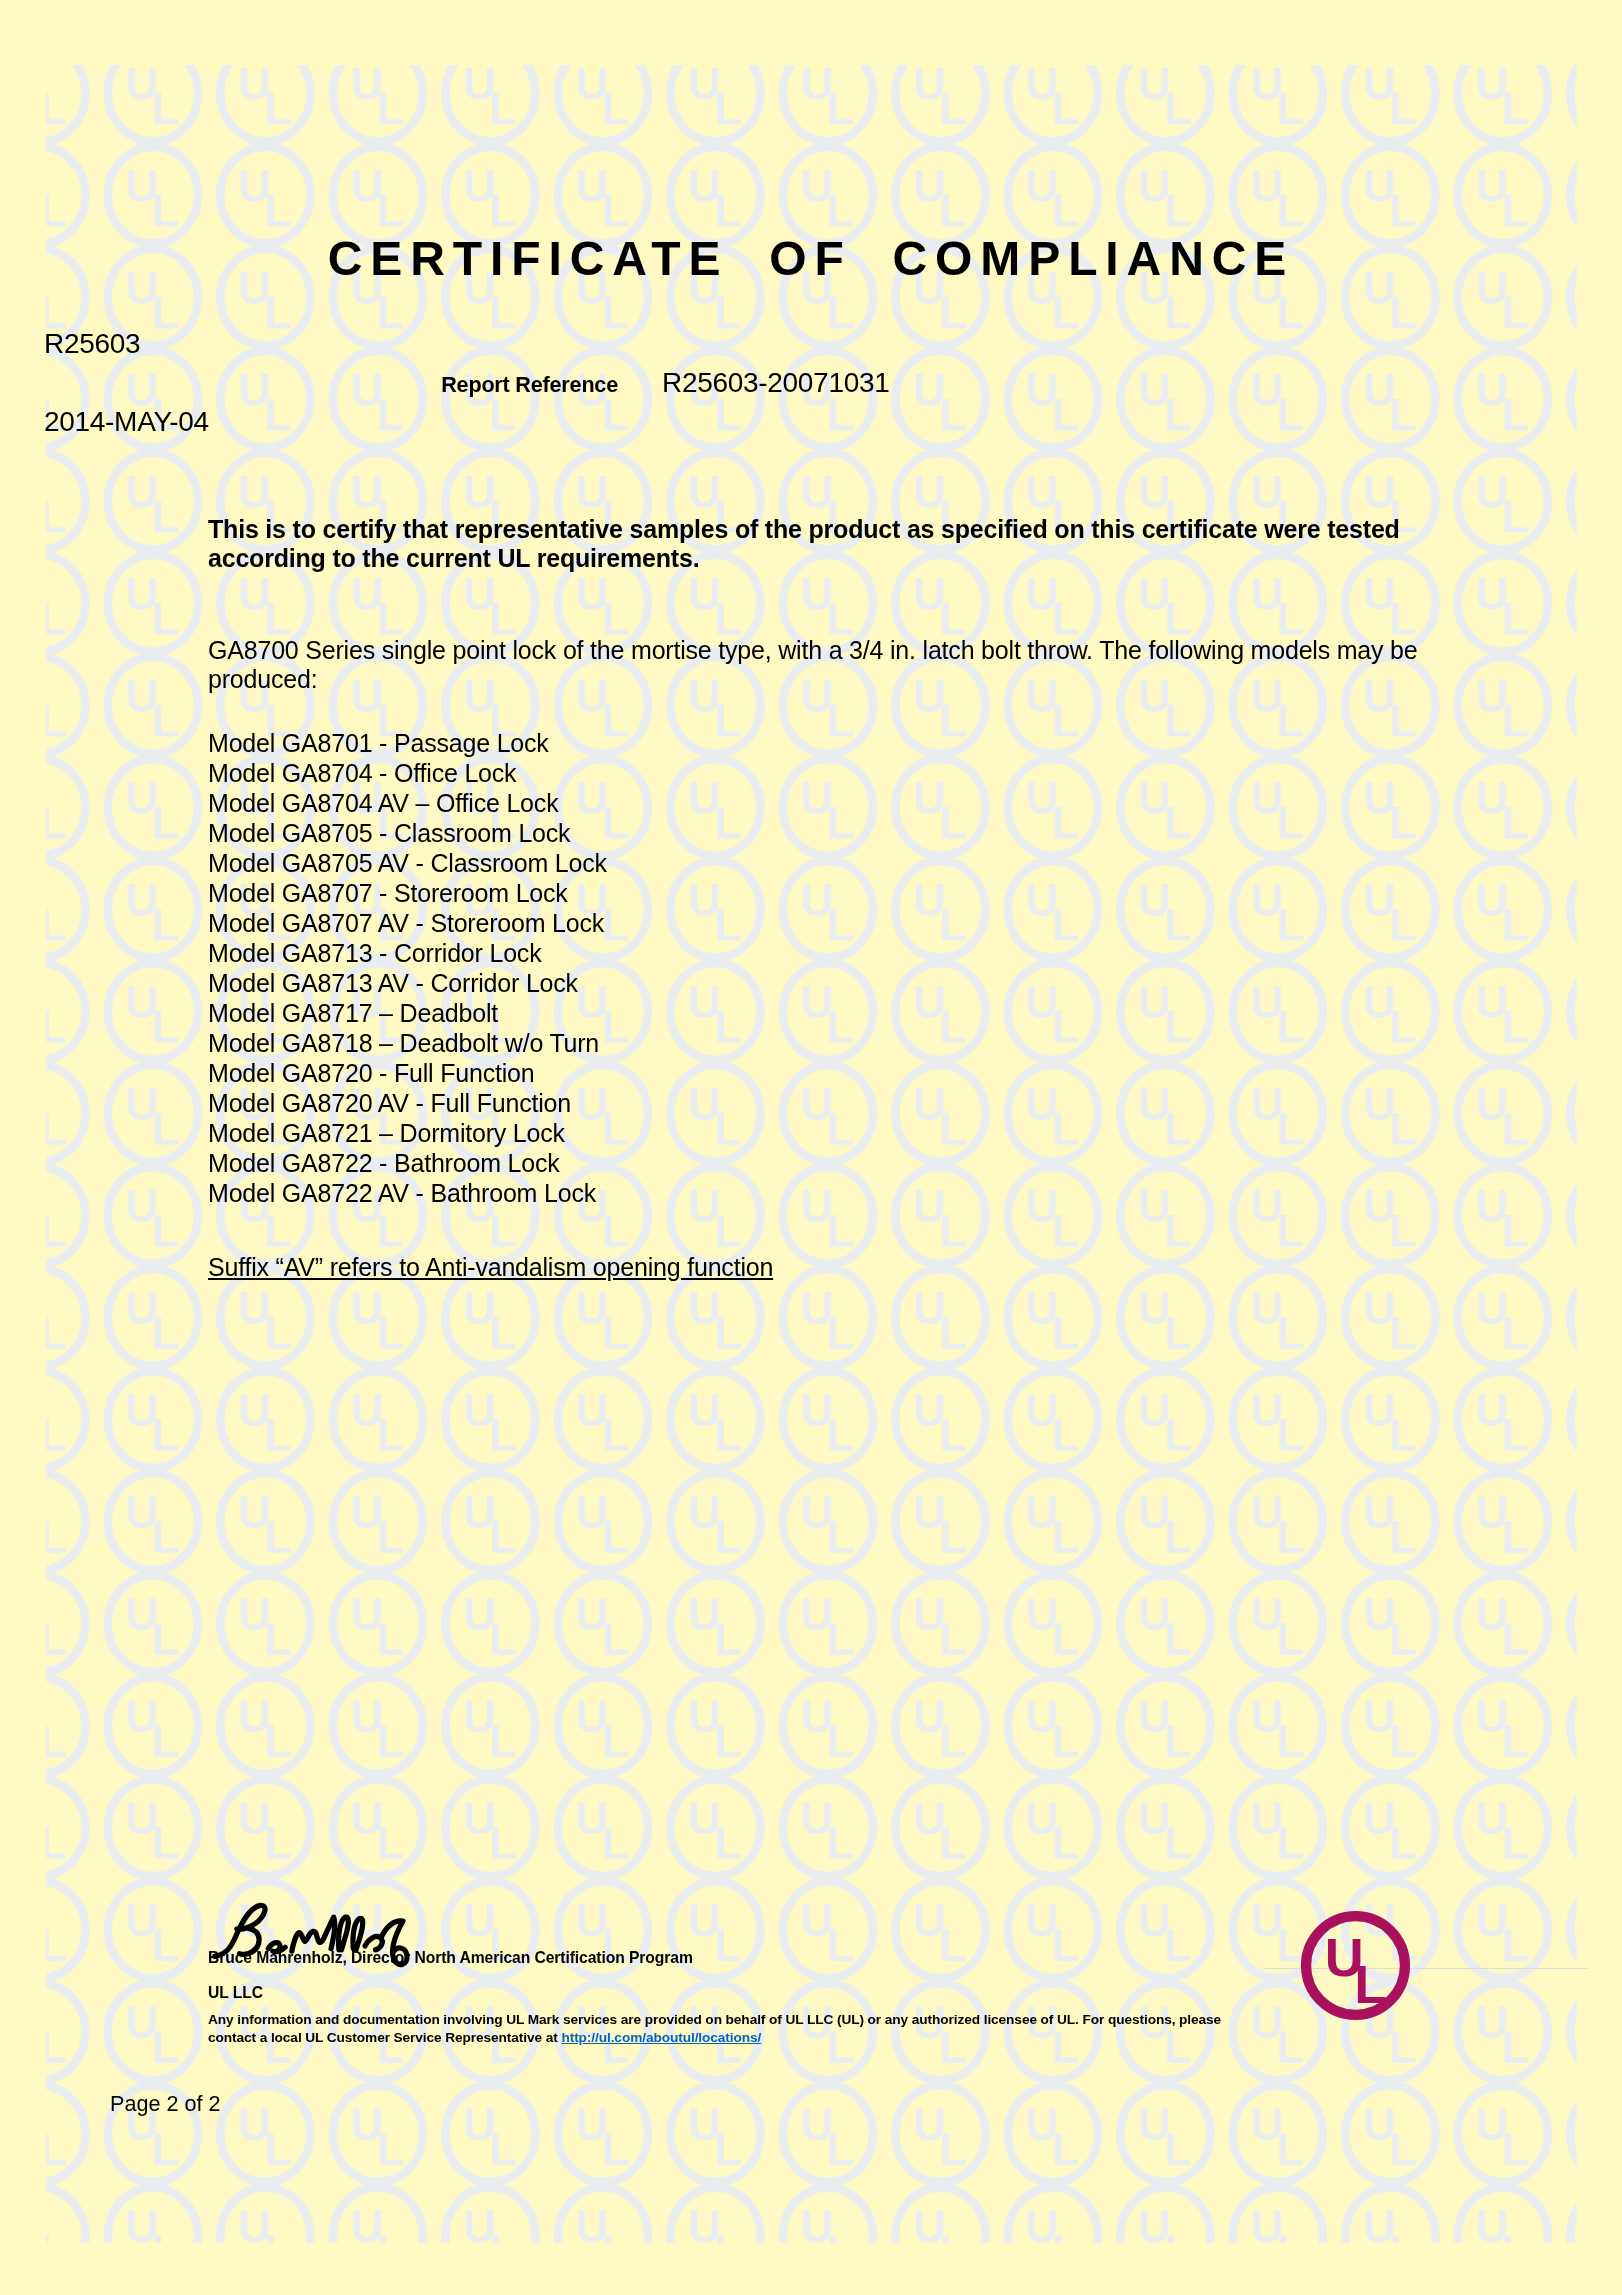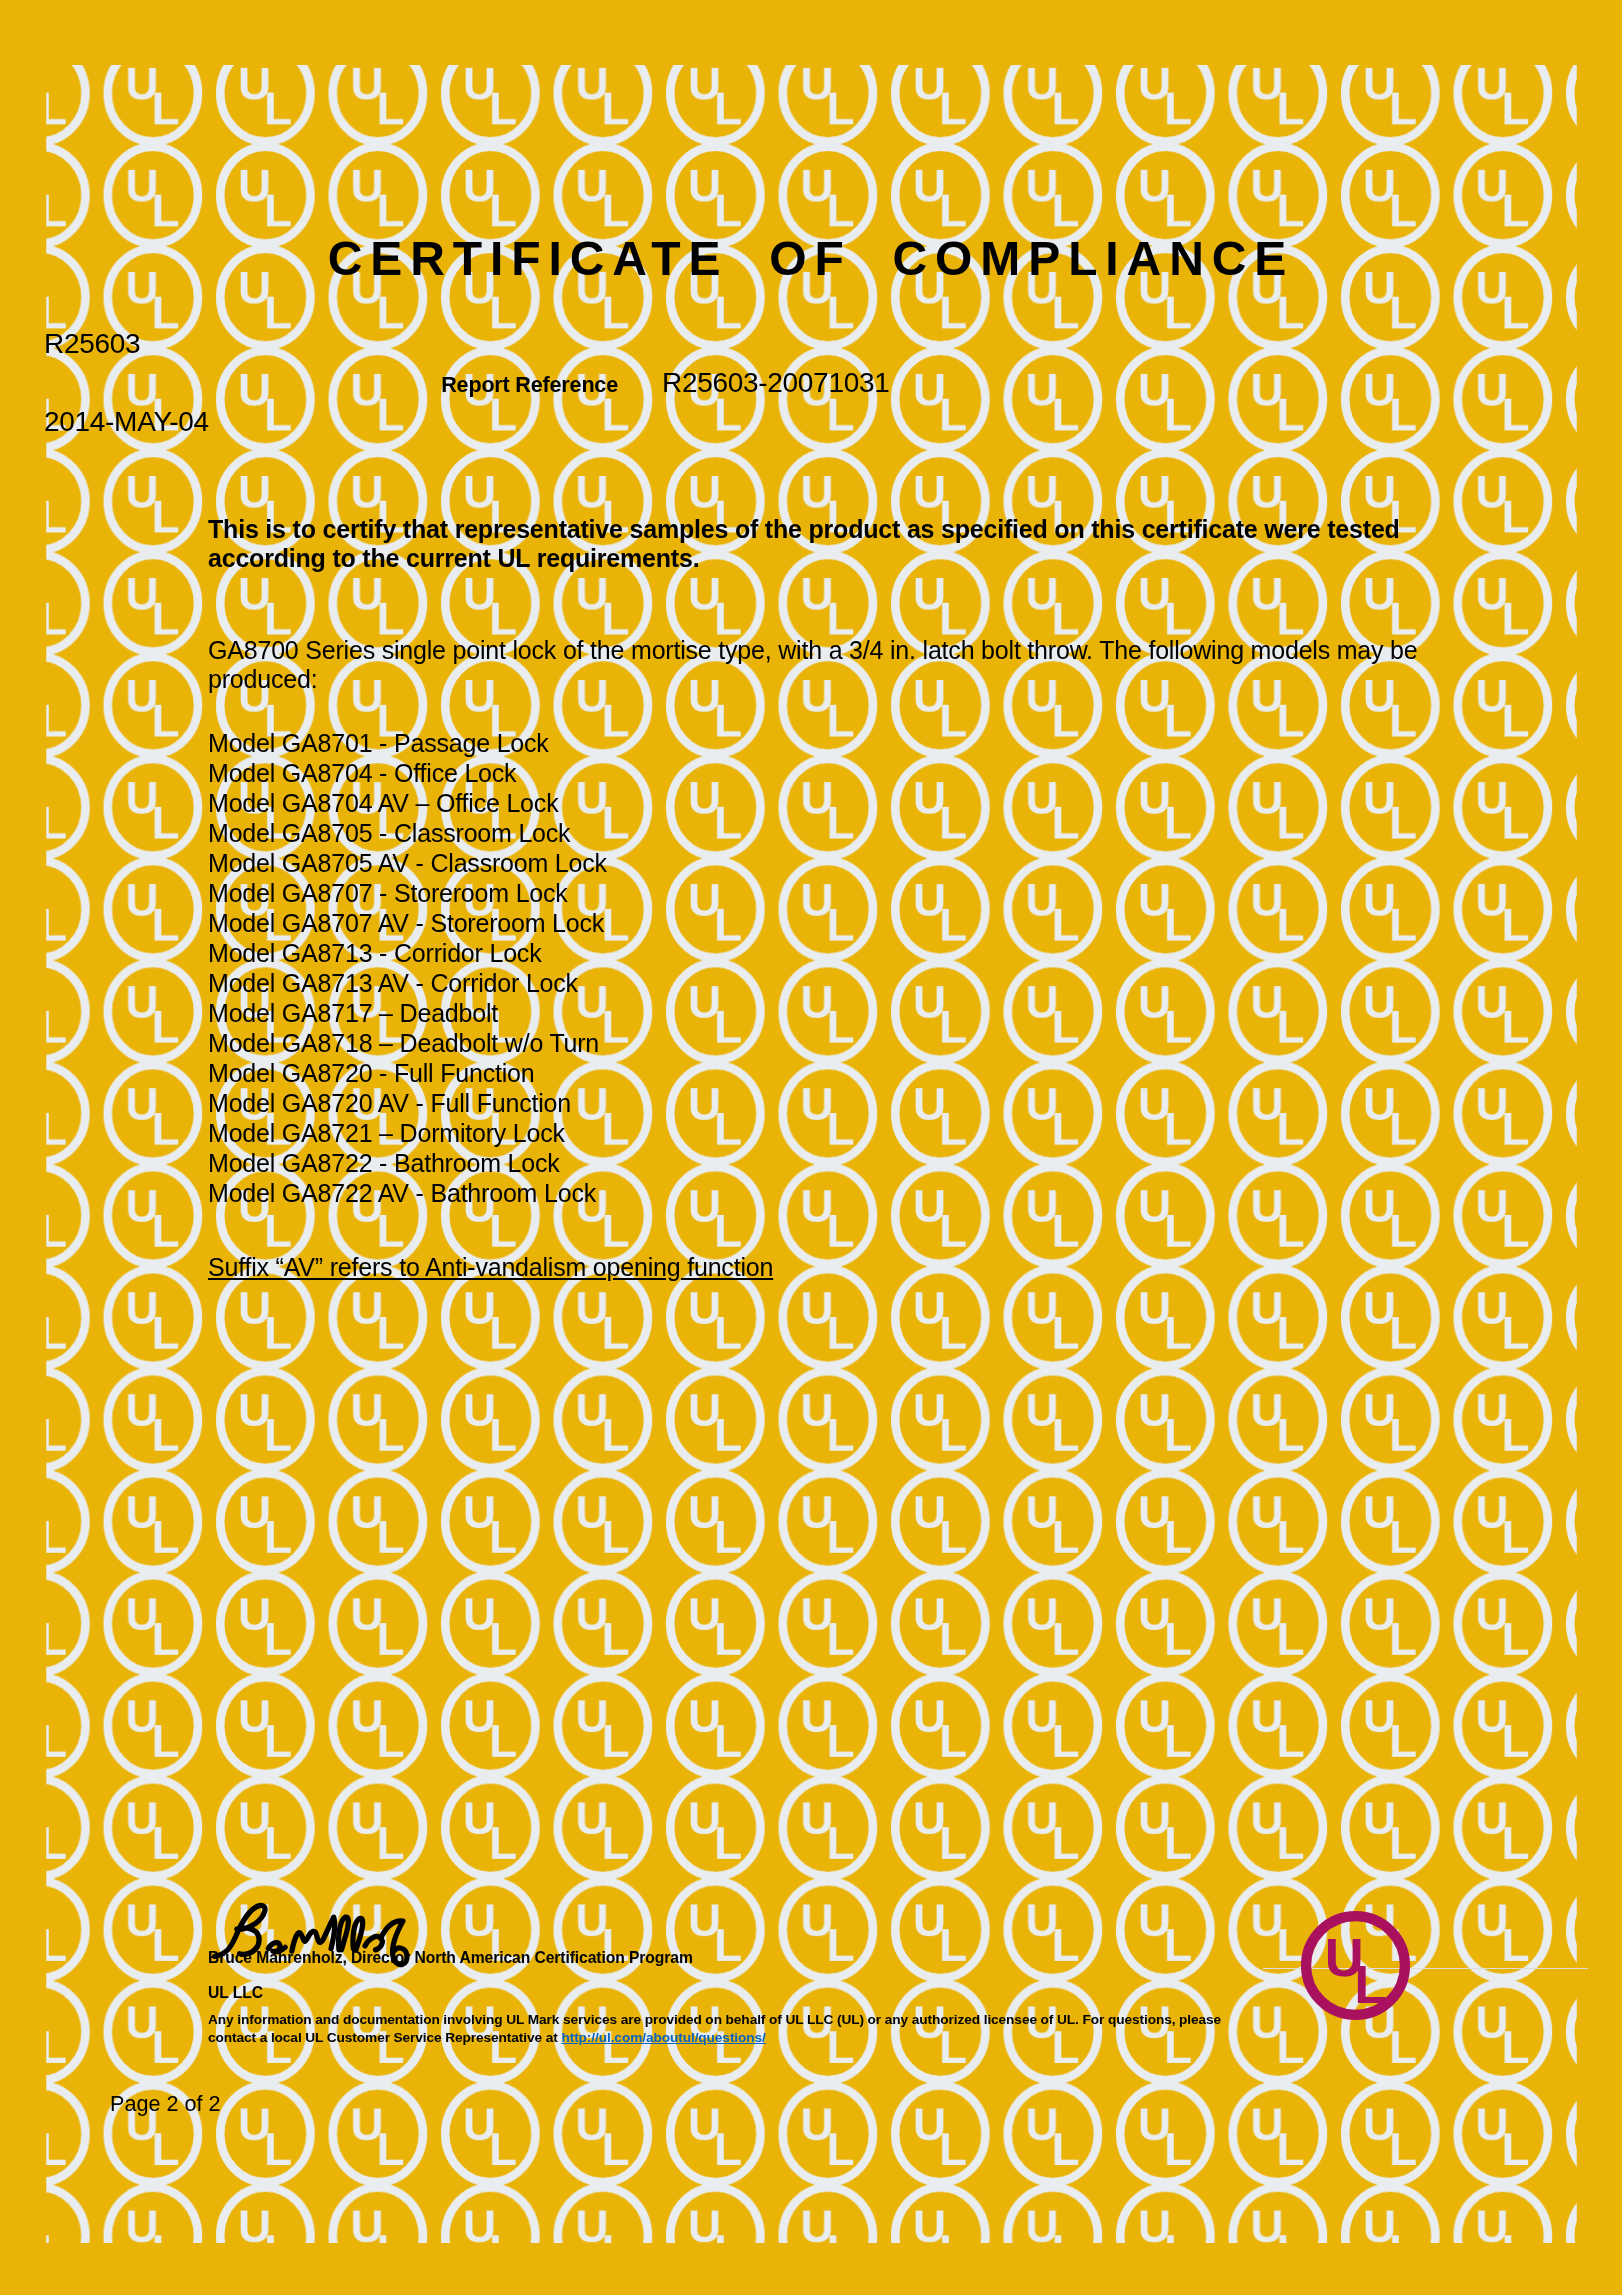--- a/index.html
+++ b/index.html
@@ -1,19 +1,19 @@
 <!DOCTYPE html>
 <html style="font-size:10.5px"><head>
 <meta charset="utf-8">
 <style>
   html,body{margin:0;padding:0;background:#ffffff;}
   .page{
     position:relative;
     width:1622px;height:2295px;
-    background:#eab308;
+    background:#fef9c3;
     overflow:hidden;
     font-family:"Liberation Sans", sans-serif;
     color:#000;
   }
   .watermark{
     position:absolute;left:46px;top:65px;
     width:1531px;height:2178px;
   }
   .content{position:absolute;left:0;top:0;width:1622px;height:2295px;}
   .title{
@@ -141,21 +141,21 @@
         <path d="M264,72 C272,56 284,44 298,46 C288,64 278,88 284,104 C290,118 306,114 304,98 C302,86 290,84 284,92"></path>
       </g>
     </svg>
 
     <div class="signatory">Bruce Mahrenholz, Director North American Certification Program</div>
 
     <div class="company">UL LLC</div>
 
     <div class="legal">
       <span>Any information and documentation involving UL Mark services are provided on behalf of UL LLC (UL) or any authorized licensee of UL. For questions, please</span><br>
-      <span>contact a local UL Customer Service Representative at </span><a class="link">http://ul.com/aboutul/questions/</a>
+      <span>contact a local UL Customer Service Representative at </span><a class="link">http://ul.com/aboutul/locations/</a>
     </div>
 
     <div class="hairline"></div>
 
     <svg class="ul-logo" xmlns="http://www.w3.org/2000/svg" viewBox="0 0 176 176">
       <circle cx="88" cy="88" r="77" fill="none" stroke-width="16" stroke="#A9115F"></circle>
       <text x="40" y="104" font-family="Liberation Sans, DejaVu Sans, sans-serif" font-size="84" font-weight="bold" fill="#A9115F">U</text>
       <text x="86" y="146" font-family="Liberation Sans, DejaVu Sans, sans-serif" font-size="84" font-weight="bold" fill="#A9115F">L</text>
     </svg>
 

